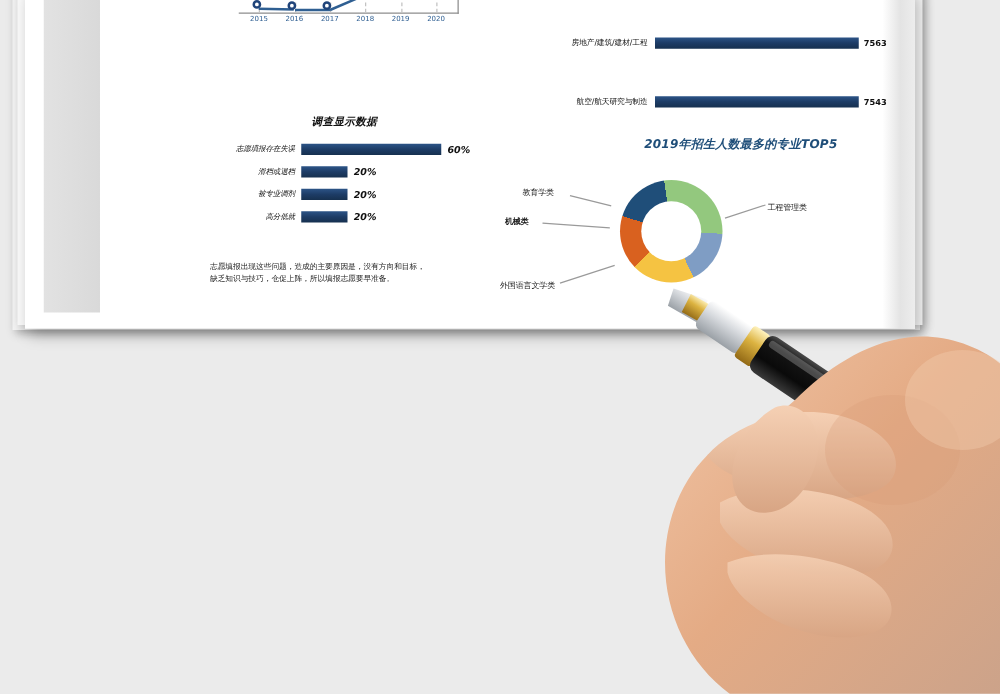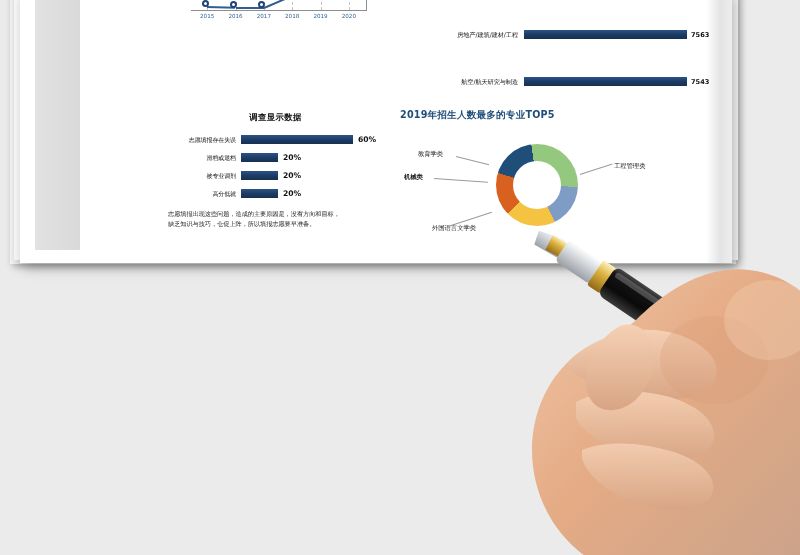--- a/index.html
+++ b/index.html
@@ -77,21 +77,21 @@
   .hbar-fill {
     height: 9px;
     background: linear-gradient(to bottom,#2c5487 0%,#1d3c66 48%,#16304f 100%);
   }
   .hbar-value {
     position: absolute; top: 0; height: 10px; line-height: 10px;
     font-size: 6.6px; font-weight: bold; color: #111; white-space: nowrap;
   }
 
   
-  .survey { position: absolute; left: 168px; top: 112px; width: 215px; height: 95px; }
+  .survey { position: absolute; left: 168px; top: 92px; width: 215px; height: 95px; font-style: italic; }
   .survey-title {
     position: absolute; left: 0; top: 0; width: 215px; text-align: center;
     font-size: 8.4px; font-weight: bold; color: #111; letter-spacing: .4px;
   }
   .sv-row { position: absolute; left: 0; width: 215px; height: 11px; }
   .sv-label {
     position: absolute; left: 0; top: 0; width: 68px; height: 11px;
     text-align: right; font-size: 6px; line-height: 11px; color: #111;
     letter-spacing: -.1px; white-space: nowrap;
   }
@@ -107,22 +107,22 @@
 
   
   .footnote {
     position: absolute; left: 168px; top: 209px; width: 176px;
     font-size: 6.2px; line-height: 10px; color: #1c1c1c; letter-spacing: -.05px;
   }
 
   
   .donutbox { position: absolute; left: 400px; top: 104px; width: 270px; height: 140px; }
   .donut-title {
-    position: absolute; left: 0; top: 5px; width: 270px; text-align: left;
-    font-size: 9.6px; font-weight: bold; color: #1f4e79; letter-spacing: .2px;
+    position: absolute; left: 0; top: 5px; width: 270px; text-align: right;
+    font-size: 9.6px; font-weight: bold; color: #1f4e79; letter-spacing: .2px; font-style: italic;
   }
   .donut {
     position: absolute; left: 96px; top: 40px; width: 82px; height: 82px;
     border-radius: 50%;
   }
   .donut-hole {
     position: absolute; left: 50%; top: 50%; width: 48px; height: 48px;
     margin: -24px 0 0 -24px; border-radius: 50%; background: #ffffff;
   }
   .dn-label {
@@ -233,21 +233,21 @@
     <div class="donut" id="donut-ring" style="background: conic-gradient(from -8deg, rgb(147, 200, 126) 0deg, rgb(147, 200, 126) 100.8deg, rgb(127, 157, 196) 100.8deg, rgb(127, 157, 196) 162deg, rgb(245, 195, 66) 162deg, rgb(245, 195, 66) 234deg, rgb(217, 97, 31) 234deg, rgb(217, 97, 31) 295.2deg, rgb(31, 78, 121) 295.2deg, rgb(31, 78, 121) 360deg);">
       <div class="donut-hole"></div>
     </div>
 
     <div class="dn-label zh" style="left:18px; top:46px;">教育学类</div>
     <div class="leader" style="left:56px; top:52px; width:34px; transform:rotate(14deg);"></div>
 
     <div class="dn-label zh" style="left:4px; top:69px;font-weight:bold;">机械类</div>
     <div class="leader" style="left:34px; top:74px; width:54px; transform:rotate(4deg);"></div>
 
-    <div class="dn-label zh" style="left:0px; top:120px;margin-left:32px;">外国语言文学类</div>
+    <div class="dn-label zh" style="left:0px; top:120px;">外国语言文学类</div>
     <div class="leader" style="left:48px; top:122px; width:46px; transform:rotate(-18deg);"></div>
 
     <div class="dn-label zh" style="left:214px; top:58px;">工程管理类</div>
     <div class="leader" style="left:180px; top:70px; width:34px; transform:rotate(-18deg);"></div>
   </div>
 
   <div class="hand-wrap">
     <svg class="handsvg" width="340" height="420" viewBox="0 0 340 420">
       <defs>
         <linearGradient id="skin" x1="0" y1="0" x2="1" y2="1">

